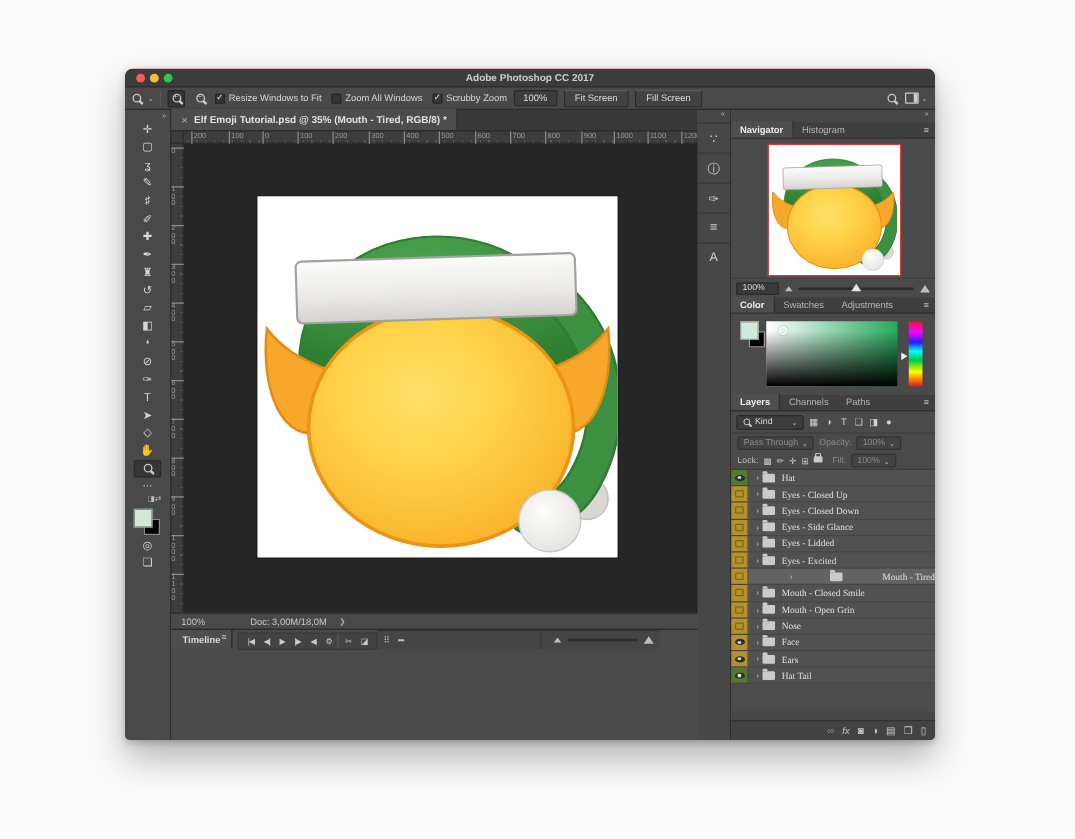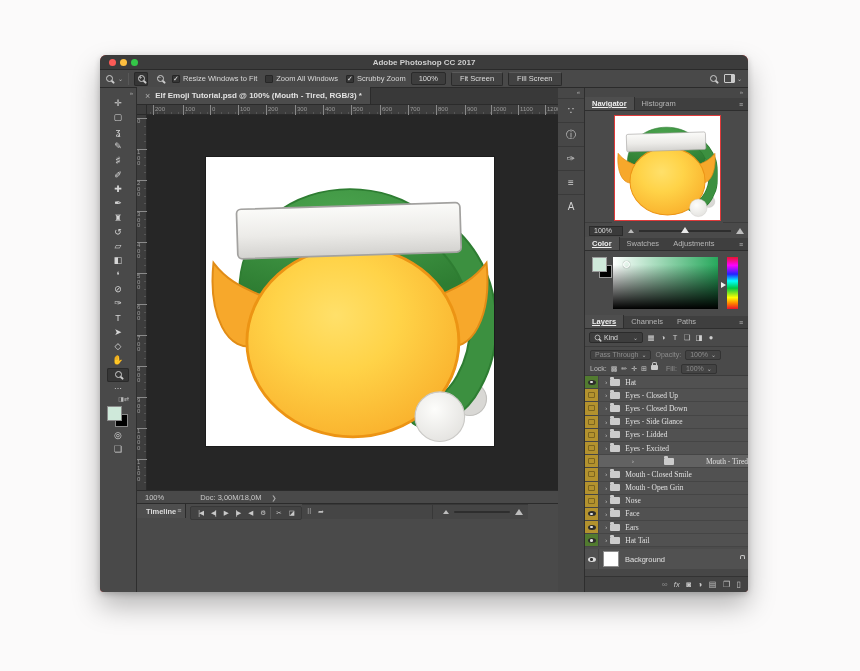--- a/index.html
+++ b/index.html
@@ -73,21 +73,21 @@
   .tl-track { width:56px; height:2px; background:#2e2e2e; border-radius:1px; }
   
   .dock { width:27px; background:#474747; border-right:1px solid #2e2e2e; display:flex; flex-direction:column; }
   .dock-head { height:10px; font-size:6px; color:#aaa; text-align:right; padding:1px 4px 0 0; }
   .dockcell { height:24px; border-top:1px solid #3a3a3a; display:flex; align-items:center; justify-content:center; font-size:10px; color:#d2d2d2; }
   
   .panels { width:163px; background:#474747; display:flex; flex-direction:column; }
   .pn-head { height:10px; font-size:6px; color:#aaa; text-align:right; padding:1px 5px 0 0; }
   .ptabs { height:13px; background:#3f3f3f; display:flex; align-items:flex-end; position:relative; border-bottom:1px solid #2e2e2e; }
   .ptab { height:13px; padding:0 7px; display:flex; align-items:center; font-size:7.5px; color:#b5b5b5; }
-  .ptab.active { background:#4e4e4e; color:#eee; font-weight:bold; border-right:1px solid #2e2e2e;text-decoration:underline; }
+  .ptab.active { background:#4e4e4e; color:#eee; font-weight:bold; border-right:1px solid #2e2e2e; }
   .nav-body { height:111px; background:#4a4a4a; position:relative; }
   .nav-thumb { position:absolute; left:30px; top:5px; width:105px; height:104px; background:#fff; outline:1px solid #e03a3a; box-shadow:0 0 0 3px #4a4a4a; }
   .nav-zoomrow { height:16px; background:#4a4a4a; border-top:1px solid #3c3c3c; display:flex; align-items:center; gap:5px; padding:0 4px; }
   .nav-field { background:#3a3a3a; border:1px solid #2b2b2b; font-size:7px; color:#ddd; padding:0.5px 4px; width:34px; }
   .nav-track { flex:1; height:2px; background:#2e2e2e; position:relative; }
   .nav-thumbtri { position:absolute; left:46%; top:-3px; width:0; height:0; border-left:4px solid transparent; border-right:4px solid transparent; border-bottom:6px solid #e8e8e8; }
   
   .color-body { height:65px; background:#4a4a4a; position:relative; }
   .cp-fg { position:absolute; left:7px; top:6px; width:15px; height:15px; border:1px solid #9a9a9a; z-index:2; }
   .cp-bg { position:absolute; left:14px; top:14px; width:13px; height:13px; border:1px solid #9a9a9a; background:#000; }
@@ -258,21 +258,21 @@
         <span class="fgsw" id="fg-swatch" style="background: rgb(207, 233, 218);"></span>
       </div>
       <div class="tool">◎</div>
       <div class="tool">❏</div>
     </div>
 
     <div class="centercol">
       <div class="tabbar">
         <div class="doctab">
           <span class="close">×</span>
-          <span>Elf Emoji Tutorial.psd @ 100% (Mouth - Tired, RGB/3) *</span>
+          <span>Elf Emoji Tutorial.psd @ 35% (Mouth - Tired, RGB/8) *</span>
         </div>
       </div>
       <div class="canvasregion">
         <div class="rulercorner"></div>
         <div class="hruler" id="hruler">
             <span class="hlabel" style="left: 6px;">200</span>
             <span class="hlabel" style="left: 36px;">100</span>
             <span class="hlabel" style="left: 63px;">0</span>
             <span class="hlabel" style="left: 91px;">100</span>
             <span class="hlabel" style="left: 119px;">200</span>
@@ -562,28 +562,20 @@
             <span class="lname">Ears</span>
           </div>
           <div class="lrow">
             <span class="eyebox green">
               <span class="eye"></span>
             </span>
             <span class="lchev">›</span>
             <span class="folder"></span>
             <span class="lname">Hat Tail</span>
           </div>
-          <div class="bgrow">
-            <span class="eyebox">
-              <span class="eye light"></span>
-            </span>
-            <span class="bgthumb"></span>
-            <span class="lname">Background</span>
-            <span class="lockwrap"><span class="lock"></span></span>
-          </div>
         </div>
       <div class="ly-bottom" id="layerbottom">
           <span class="bico dim">∞</span>
           <span class="bico fx">fx</span>
           <span class="bico">◙</span>
           <span class="bico">◑</span>
           <span class="bico">▤</span>
           <span class="bico">❐</span>
           <span class="bico">▯</span>
         </div>

